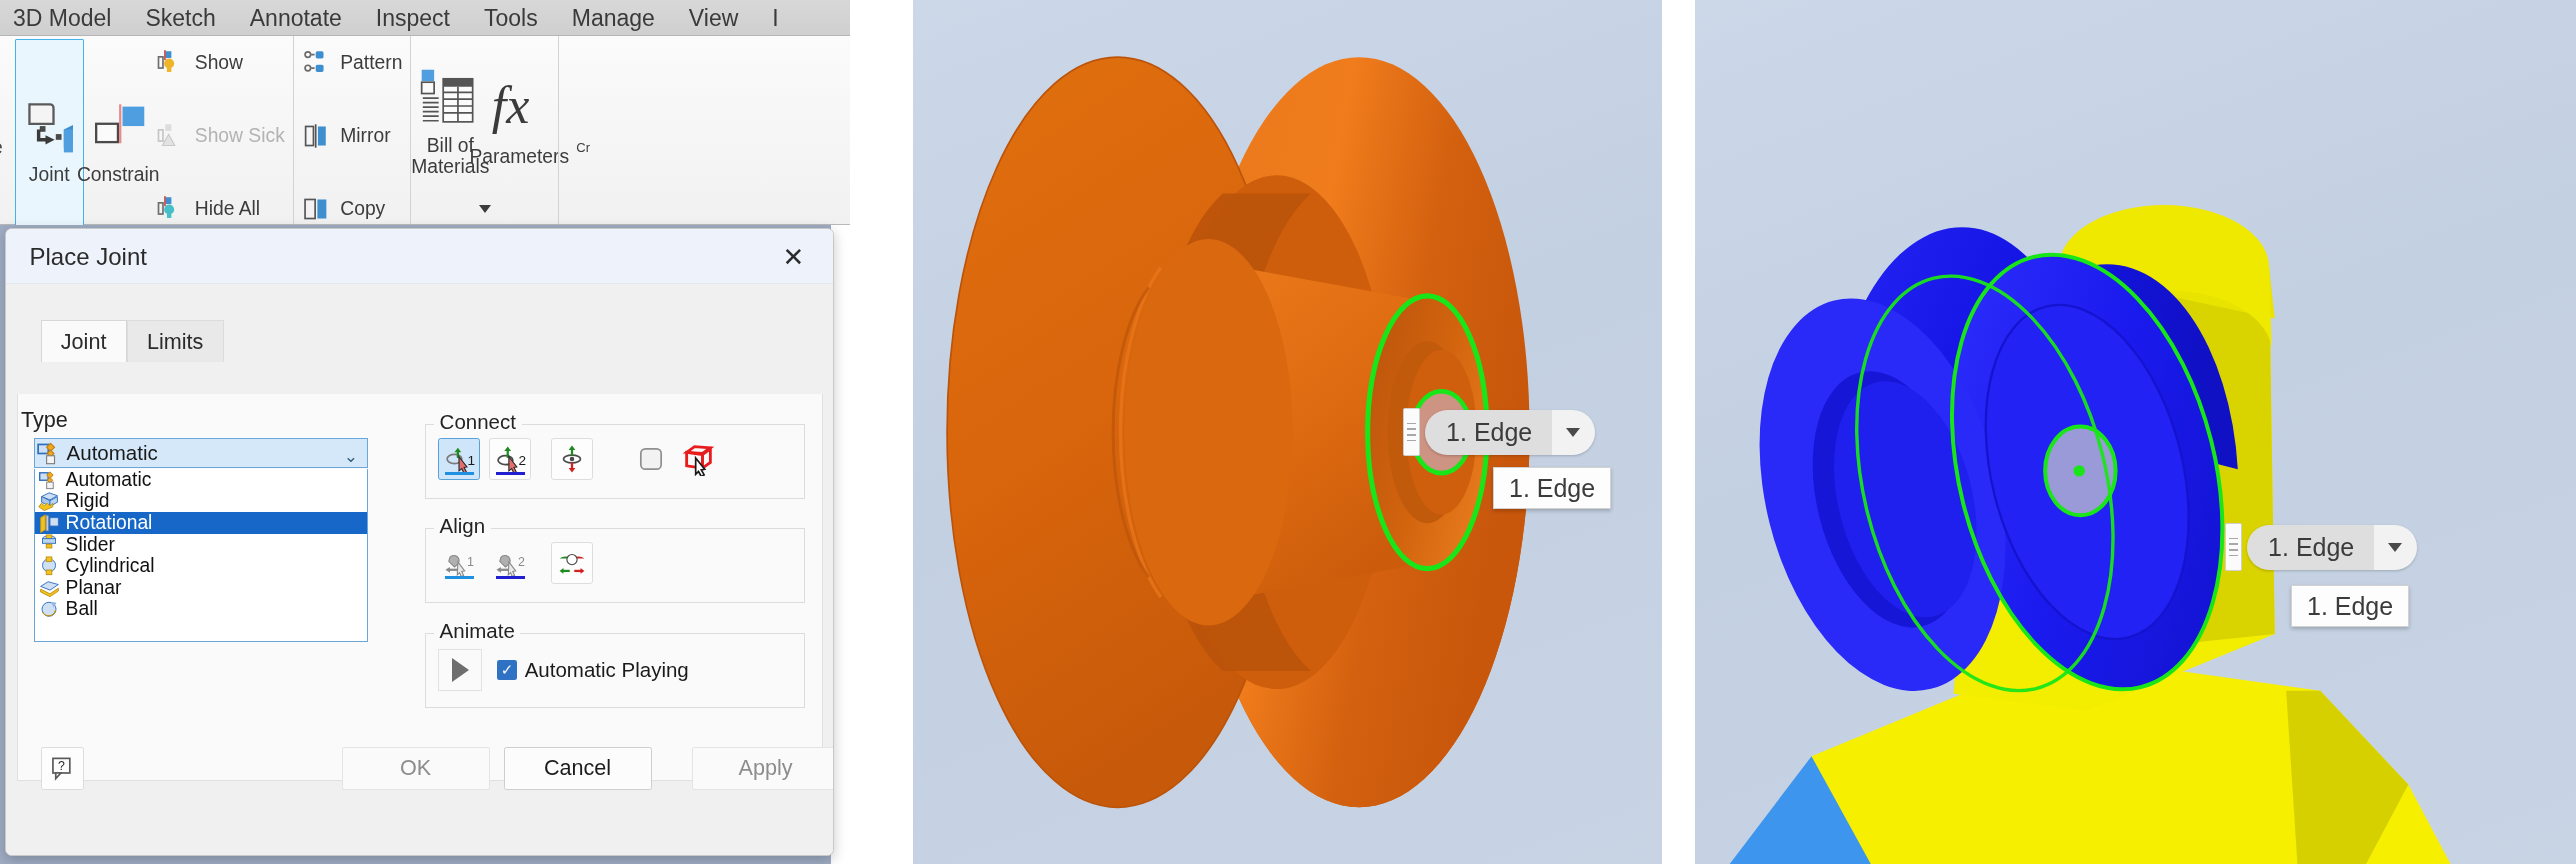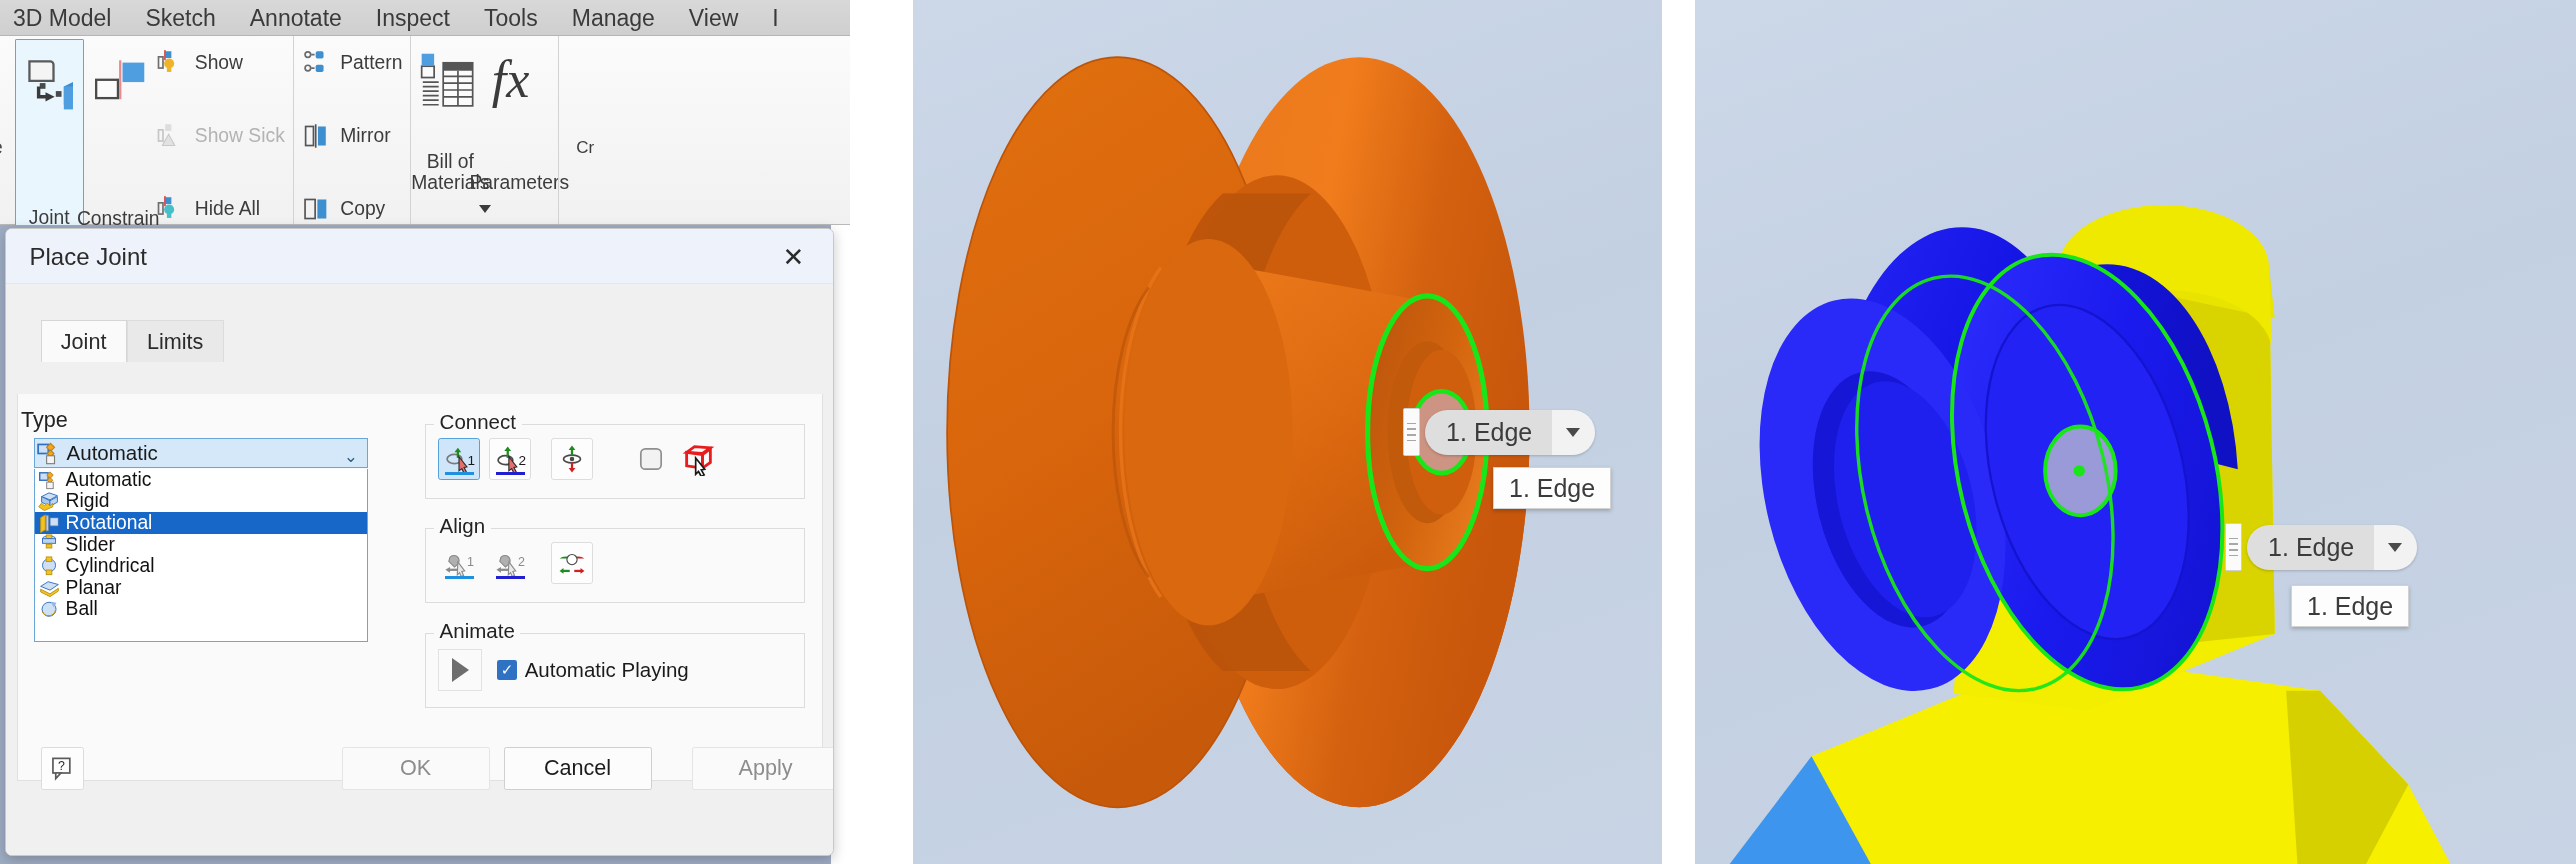--- a/index.html
+++ b/index.html
@@ -37,21 +37,21 @@
   .rib-partial { width: 10.2px; position: relative; }
   .rib-partial .ghost {
     position: absolute; left: -8px; top: 101px; font-size: 19.3px; color: #4a4a4a;
   }
   .rib-group { position: relative; height: 100%; display: flex; flex-direction: column; }
   .rib-group + .rib-group { border-left: 1.1px solid #d3d3d3; }
   .rib-row { display: flex; flex: 1; padding: 3.4px 4.5px 0 4.5px; }
 
   .big-btn {
     width: 69px; display: flex; flex-direction: column; align-items: center;
-    justify-content: space-between; padding-top: 5.7px;
+    justify-content: center; padding-top: 5.7px;
   }
   .big-btn.active { background: #eaf6fd; border: 1.1px solid #41b3e8; border-radius: 1.1px; }
   .big-btn .bicon { height: 73px; display:flex; align-items:center; justify-content:center; }
   .big-btn .blabel { font-size: 19.3px; color: #3c3c3c; margin-top: 2.3px; text-align: center; line-height: 1.08; }
 
   .small-col { display: flex; flex-direction: column; justify-content: flex-start; padding-top: 3.4px; gap: 32px; }
   .small-btn { display: flex; align-items: center; height: 41px; padding: 0 3.4px; }
   .small-btn .sicon { width: 33px; height: 32px; display:flex; align-items:center; justify-content:center; margin-right: 5.7px; }
   .small-btn .slabel { font-size: 19.3px; color: #3c3c3c; white-space: nowrap; }
   .small-btn.disabled .slabel { color: #b3b3b3; }
@@ -369,21 +369,21 @@
             <div class="blabel">Parameters</div>
           </div>
         </div>
         <div class="grp-arrow">
             <span class="tri"></span>
           </div>
       </div>
 
       <div class="rib-group" style="flex:1;">
         <div class="rib-row" style="align-items:center;">
-          <div class="blabel" style="font-size:17px;color:#3c3c3c;margin-left:12.5px;margin-top:32px;">Cr</div>
+          <div class="blabel" style="font-size:13px;color:#3c3c3c;margin-left:12.5px;margin-top:32px;">Cr</div>
         </div>
       </div>
     </div>
 
     <div class="workspace">
       <div class="ws-blue"></div>
     </div>
 
     <div class="dialog">
       <div class="dlg-title">

